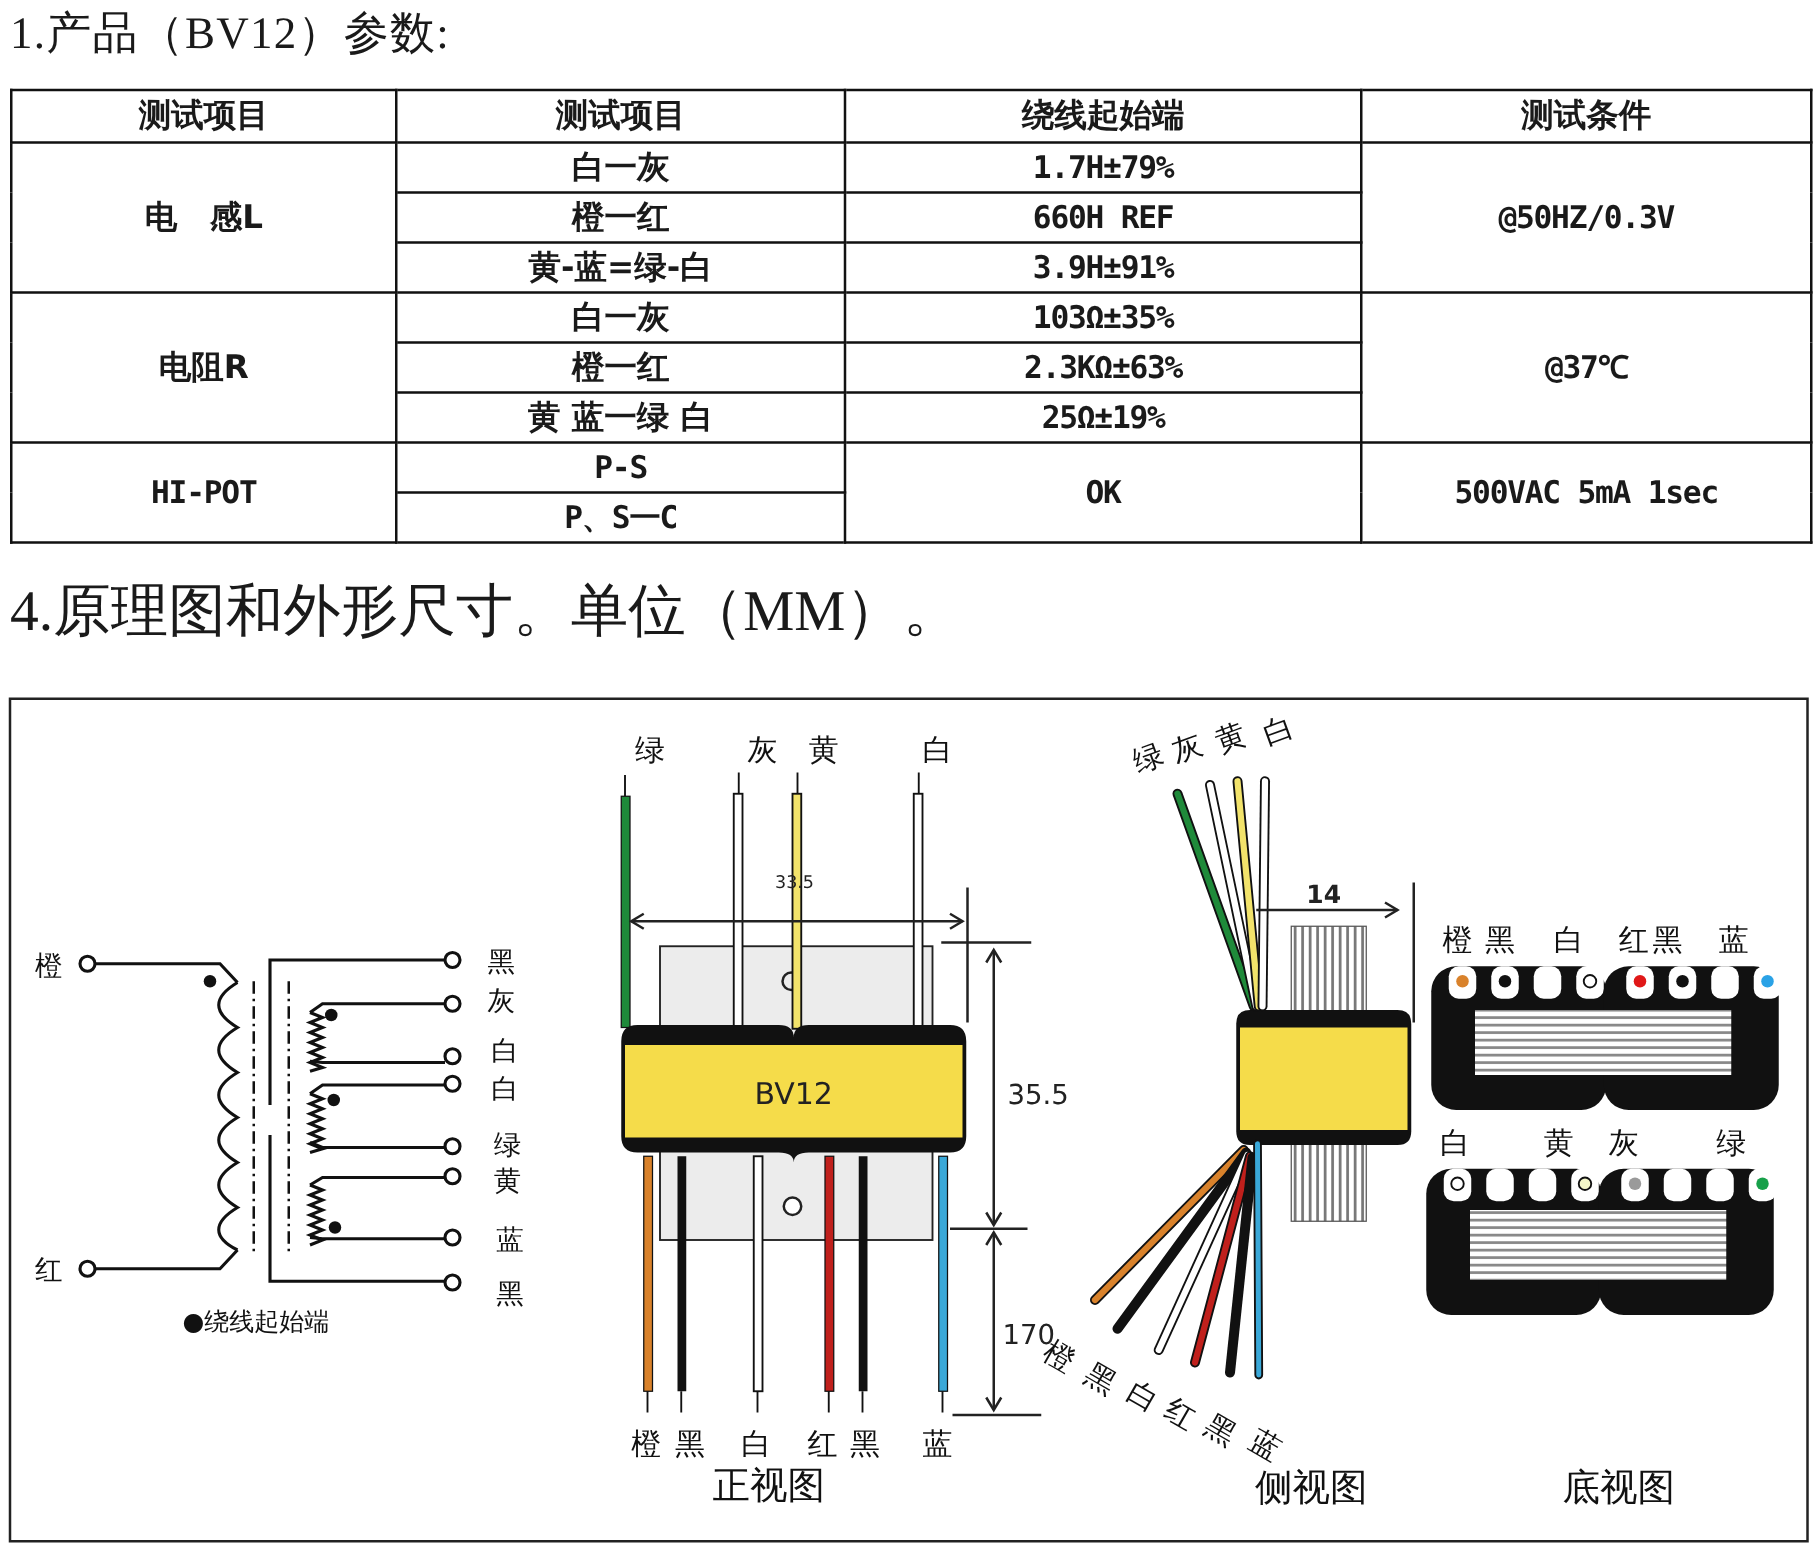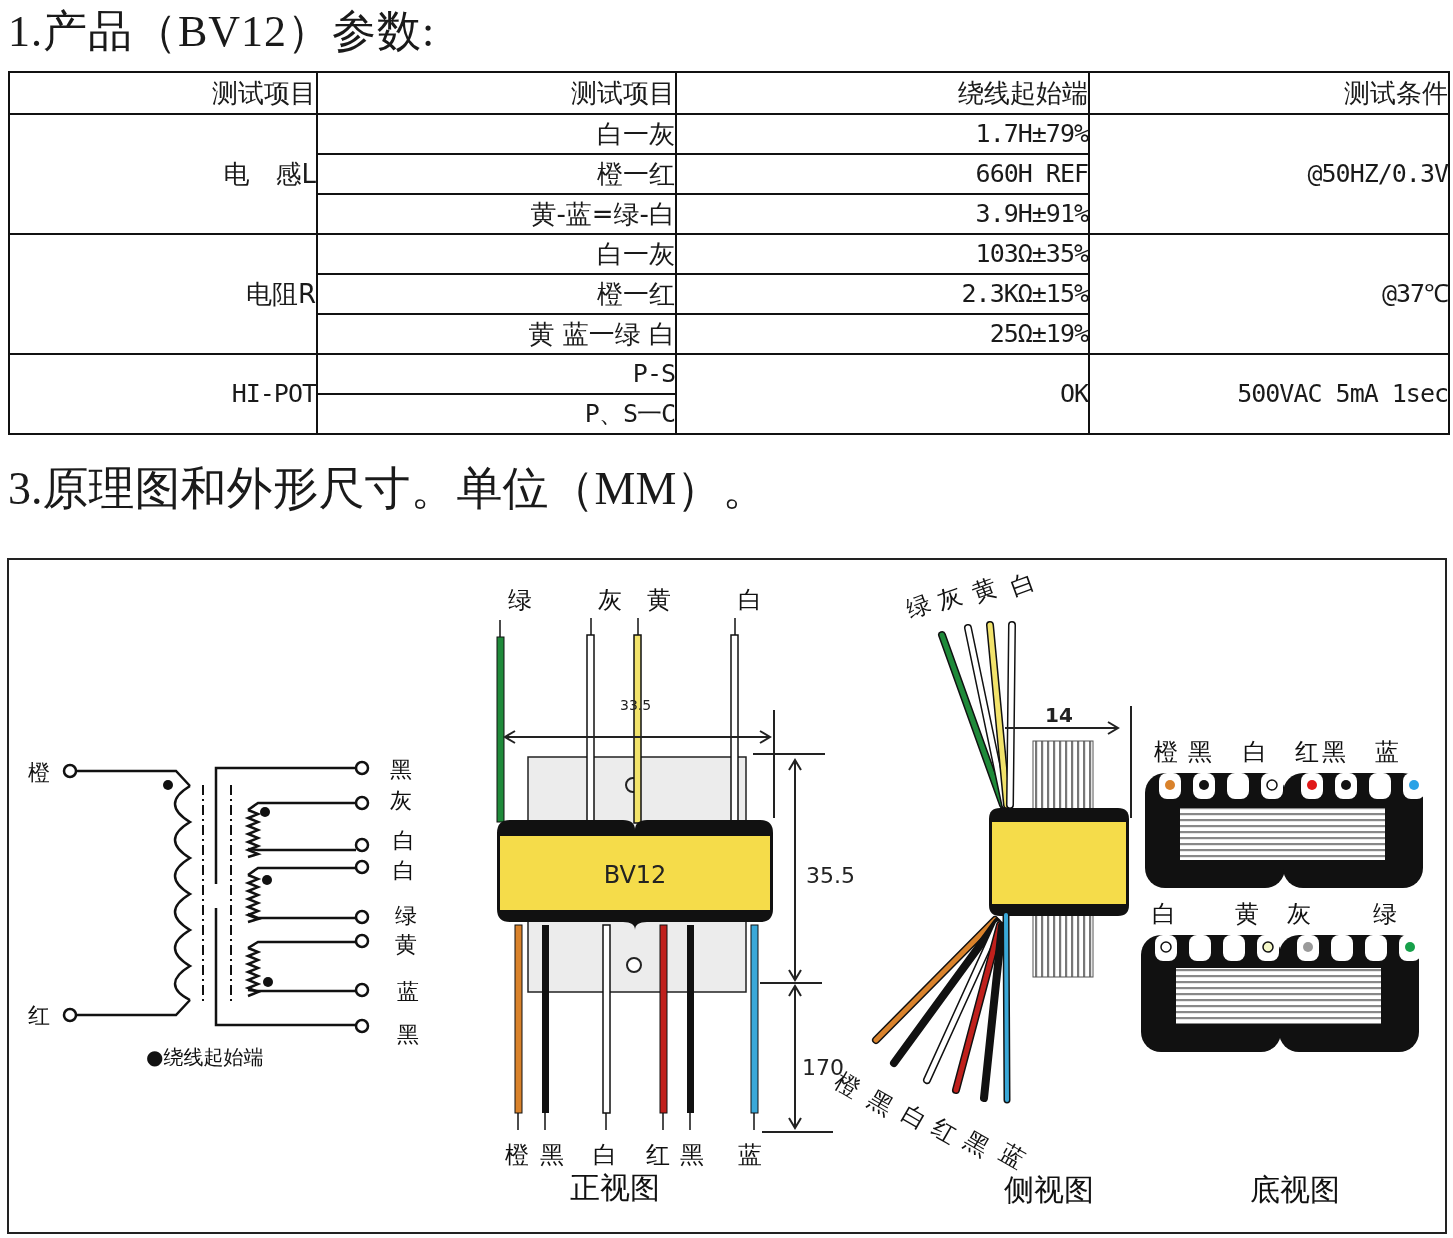--- a/index.html
+++ b/index.html
@@ -1,22 +1,22 @@
 <!DOCTYPE html>
 <html><head>
 <meta charset="utf-8">
 <style>
   html, body { margin:0; padding:0; background:#ffffff; }
   body { width:1453px; height:1238px; position:relative; overflow:hidden;
          font-family:"DejaVu Serif", serif; color:#1a1a1a; }
-  .h1 { position:absolute; left:8px; top:2px; font-size:44px; font-family:"Liberation Serif","DejaVu Serif",serif; letter-spacing:1px; }
+  .h1 { position:absolute; left:8px; top:2px; font-size:36px; font-family:"Liberation Serif","DejaVu Serif",serif; letter-spacing:1px; }
   .h2 { position:absolute; left:8px; top:458px; font-size:46px; font-family:"Liberation Serif","DejaVu Serif",serif; }
   table.spec { position:absolute; left:8px; top:71px; width:1440px; border-collapse:collapse; table-layout:fixed; }
-  table.spec td, table.spec th { border:2.5px solid #111; text-align:right; vertical-align:middle;
-       font-family:"DejaVu Sans","Liberation Sans",sans-serif; font-size:26px; font-weight:normal; padding:0; height:38px; line-height:36px; }
+  table.spec td, table.spec th { border:2.5px solid #111; text-align:center; vertical-align:middle;
+       font-family:"DejaVu Sans","Liberation Sans",sans-serif; font-size:26px; font-weight:bold; padding:0; height:38px; line-height:36px; }
   table.spec th { height:40px; }
   table.spec td.mono { font-family:"DejaVu Sans Mono","Liberation Mono",monospace; font-size:25px; letter-spacing:-1px; }
   .frame { position:absolute; left:7px; top:558px; width:1440px; height:676px; border:2px solid #222; box-sizing:border-box; }
   svg text { font-family:"DejaVu Sans","Liberation Sans",sans-serif; }
   #diagram { position:absolute; left:0; top:0; }
 </style>
 </head>
 <body>
 
 <div class="h1">1.产品（BV12）参数:</div>
@@ -50,39 +50,39 @@
     <td class="mono">3.9H±91%</td>
   </tr>
   <tr>
     <td rowspan="3">电阻R</td>
     <td>白一灰</td>
     <td class="mono">103Ω±35%</td>
     <td rowspan="3" class="mono">@37℃</td>
   </tr>
   <tr>
     <td>橙一红</td>
-    <td class="mono">2.3KΩ±15%</td>
+    <td class="mono">2.3KΩ±63%</td>
   </tr>
   <tr>
     <td>黄 蓝一绿 白</td>
     <td class="mono">25Ω±19%</td>
   </tr>
   <tr>
     <td rowspan="2" class="mono">HI-POT</td>
     <td class="mono">P-S</td>
     <td rowspan="2" class="mono">OK</td>
     <td rowspan="2" class="mono">500VAC 5mA 1sec</td>
   </tr>
   <tr>
     <td class="mono">P、S一C</td>
   </tr>
 </tbody>
   </table>
 
-<div class="h2">3.原理图和外形尺寸。单位（MM）。</div>
+<div class="h2">4.原理图和外形尺寸。单位（MM）。</div>
 
 <div class="frame"></div>
 
 <svg id="diagram" width="1453" height="1238">
   <defs>
     <pattern id="hlines" width="10" height="6" patternUnits="userSpaceOnUse">
       <rect width="10" height="6" fill="#ffffff"></rect>
       <rect y="3" width="10" height="2.2" fill="#888"></rect>
     </pattern>
     <pattern id="vlines" width="6" height="10" patternUnits="userSpaceOnUse">

